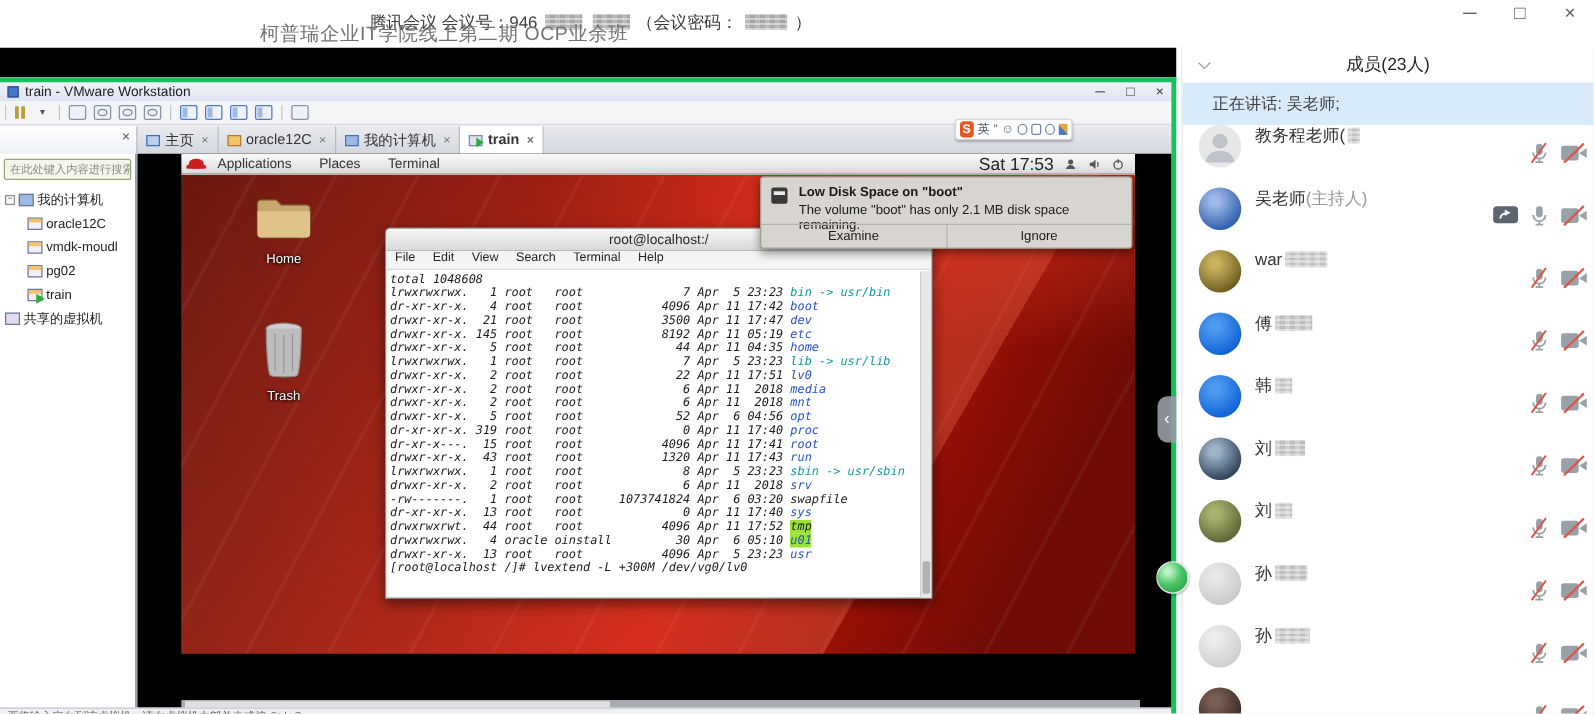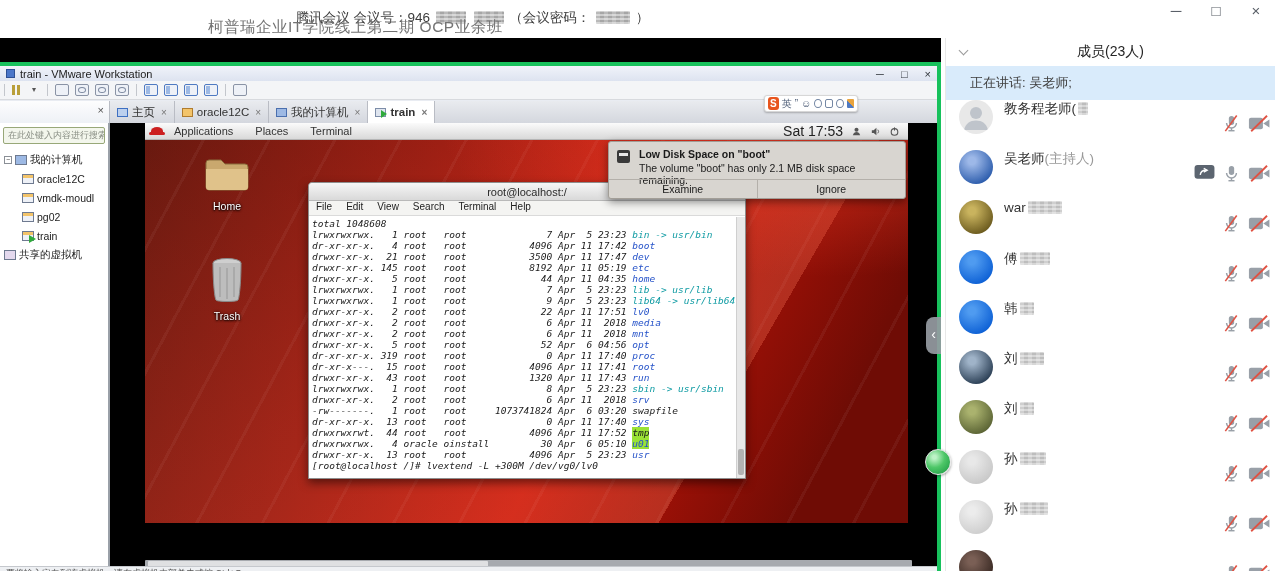--- a/index.html
+++ b/index.html
@@ -353,21 +353,20 @@
               <span>Help</span>
             </div>
           <div class="t-body" id="term-body">
               <div class="tline"><span>total 1048608</span></div>
               <div class="tline"><span>lrwxrwxrwx.   1 root   root              7 Apr  5 23:23 </span><span class="fn-link">bin</span><span class="fn-target"> -&gt; </span><span class="fn-target">usr/bin</span></div>
               <div class="tline"><span>dr-xr-xr-x.   4 root   root           4096 Apr 11 17:42 </span><span class="fn-dir">boot</span></div>
               <div class="tline"><span>drwxr-xr-x.  21 root   root           3500 Apr 11 17:47 </span><span class="fn-dir">dev</span></div>
               <div class="tline"><span>drwxr-xr-x. 145 root   root           8192 Apr 11 05:19 </span><span class="fn-dir">etc</span></div>
               <div class="tline"><span>drwxr-xr-x.   5 root   root             44 Apr 11 04:35 </span><span class="fn-dir">home</span></div>
               <div class="tline"><span>lrwxrwxrwx.   1 root   root              7 Apr  5 23:23 </span><span class="fn-link">lib</span><span class="fn-target"> -&gt; </span><span class="fn-target">usr/lib</span></div>
-              <div class="tline"><span>lrwxrwxrwx.   1 root   root              9 Apr  5 23:23 </span><span class="fn-link">lib64</span><span class="fn-target"> -&gt; </span><span class="fn-target">usr/lib64</span></div>
               <div class="tline"><span>drwxr-xr-x.   2 root   root             22 Apr 11 17:51 </span><span class="fn-dir">lv0</span></div>
               <div class="tline"><span>drwxr-xr-x.   2 root   root              6 Apr 11  2018 </span><span class="fn-dir">media</span></div>
               <div class="tline"><span>drwxr-xr-x.   2 root   root              6 Apr 11  2018 </span><span class="fn-dir">mnt</span></div>
               <div class="tline"><span>drwxr-xr-x.   5 root   root             52 Apr  6 04:56 </span><span class="fn-dir">opt</span></div>
               <div class="tline"><span>dr-xr-xr-x. 319 root   root              0 Apr 11 17:40 </span><span class="fn-dir">proc</span></div>
               <div class="tline"><span>dr-xr-x---.  15 root   root           4096 Apr 11 17:41 </span><span class="fn-dir">root</span></div>
               <div class="tline"><span>drwxr-xr-x.  43 root   root           1320 Apr 11 17:43 </span><span class="fn-dir">run</span></div>
               <div class="tline"><span>lrwxrwxrwx.   1 root   root              8 Apr  5 23:23 </span><span class="fn-link">sbin</span><span class="fn-target"> -&gt; </span><span class="fn-target">usr/sbin</span></div>
               <div class="tline"><span>drwxr-xr-x.   2 root   root              6 Apr 11  2018 </span><span class="fn-dir">srv</span></div>
               <div class="tline"><span>-rw-------.   1 root   root     1073741824 Apr  6 03:20 </span><span>swapfile</span></div>

